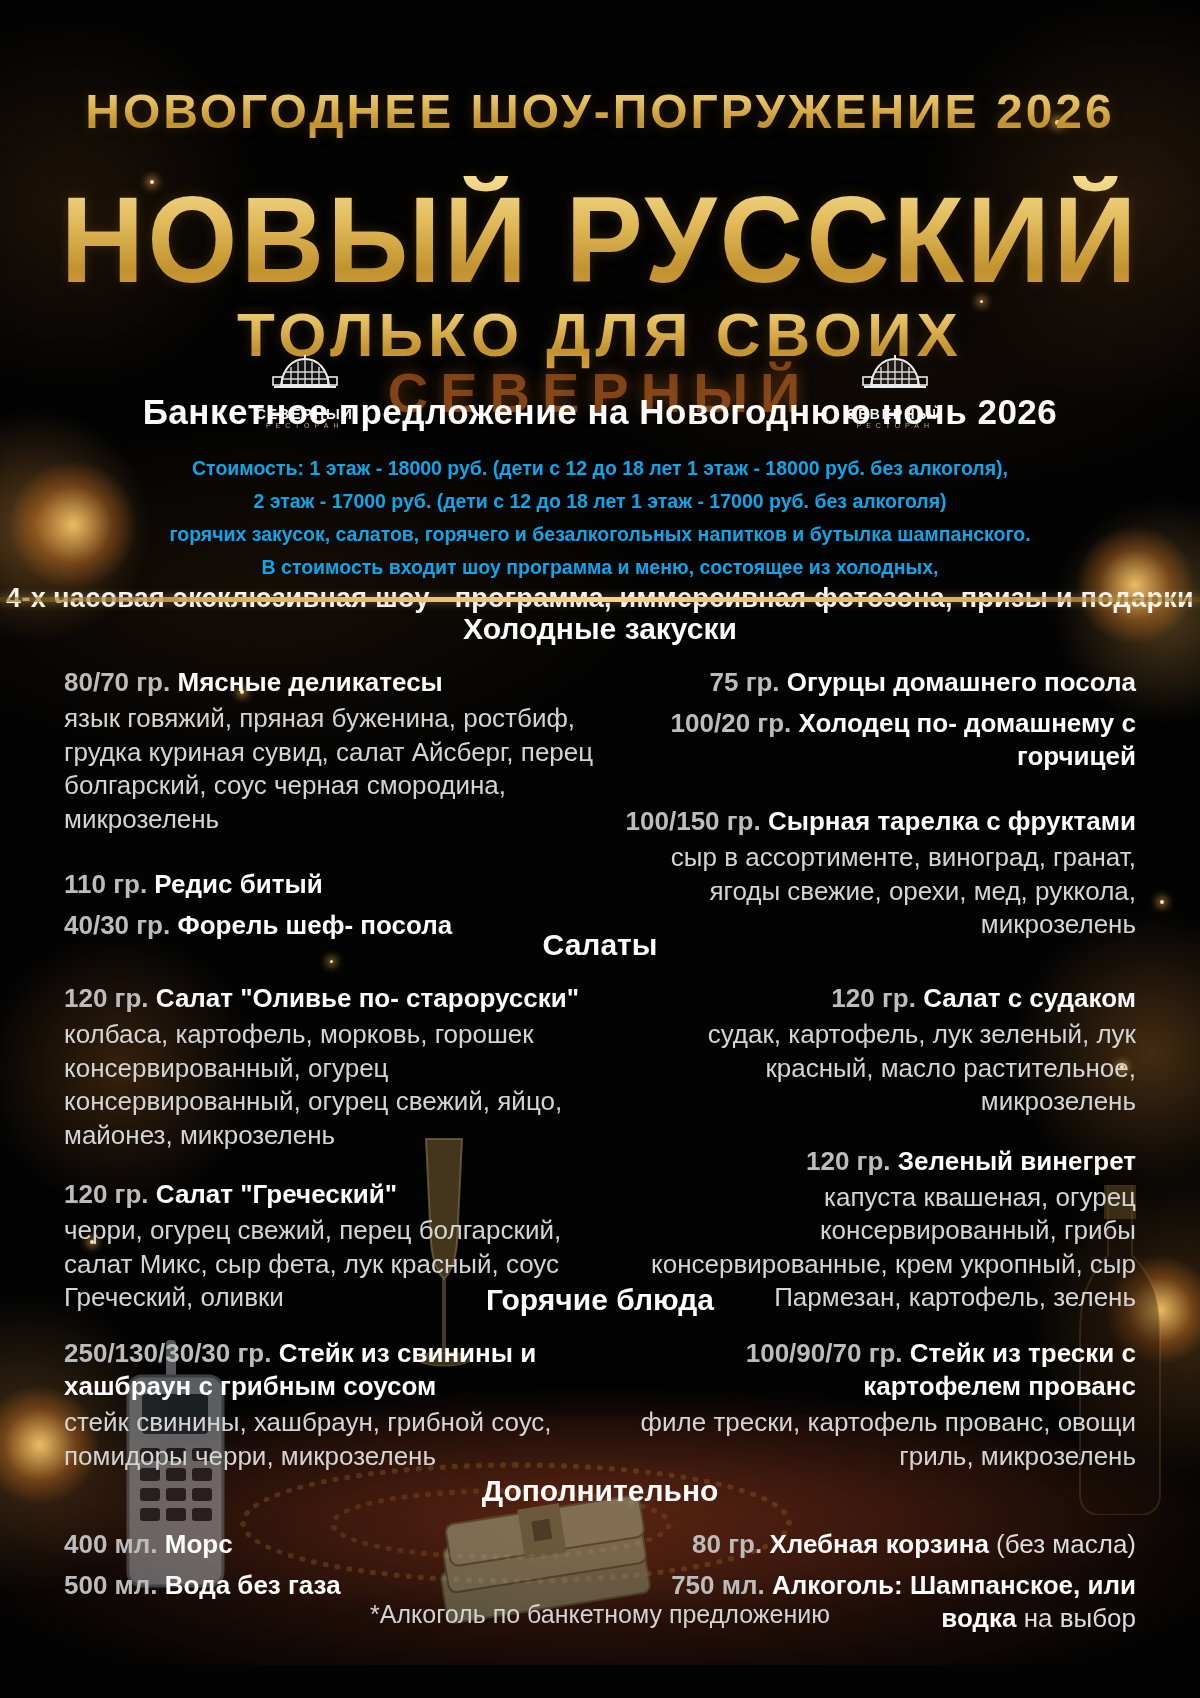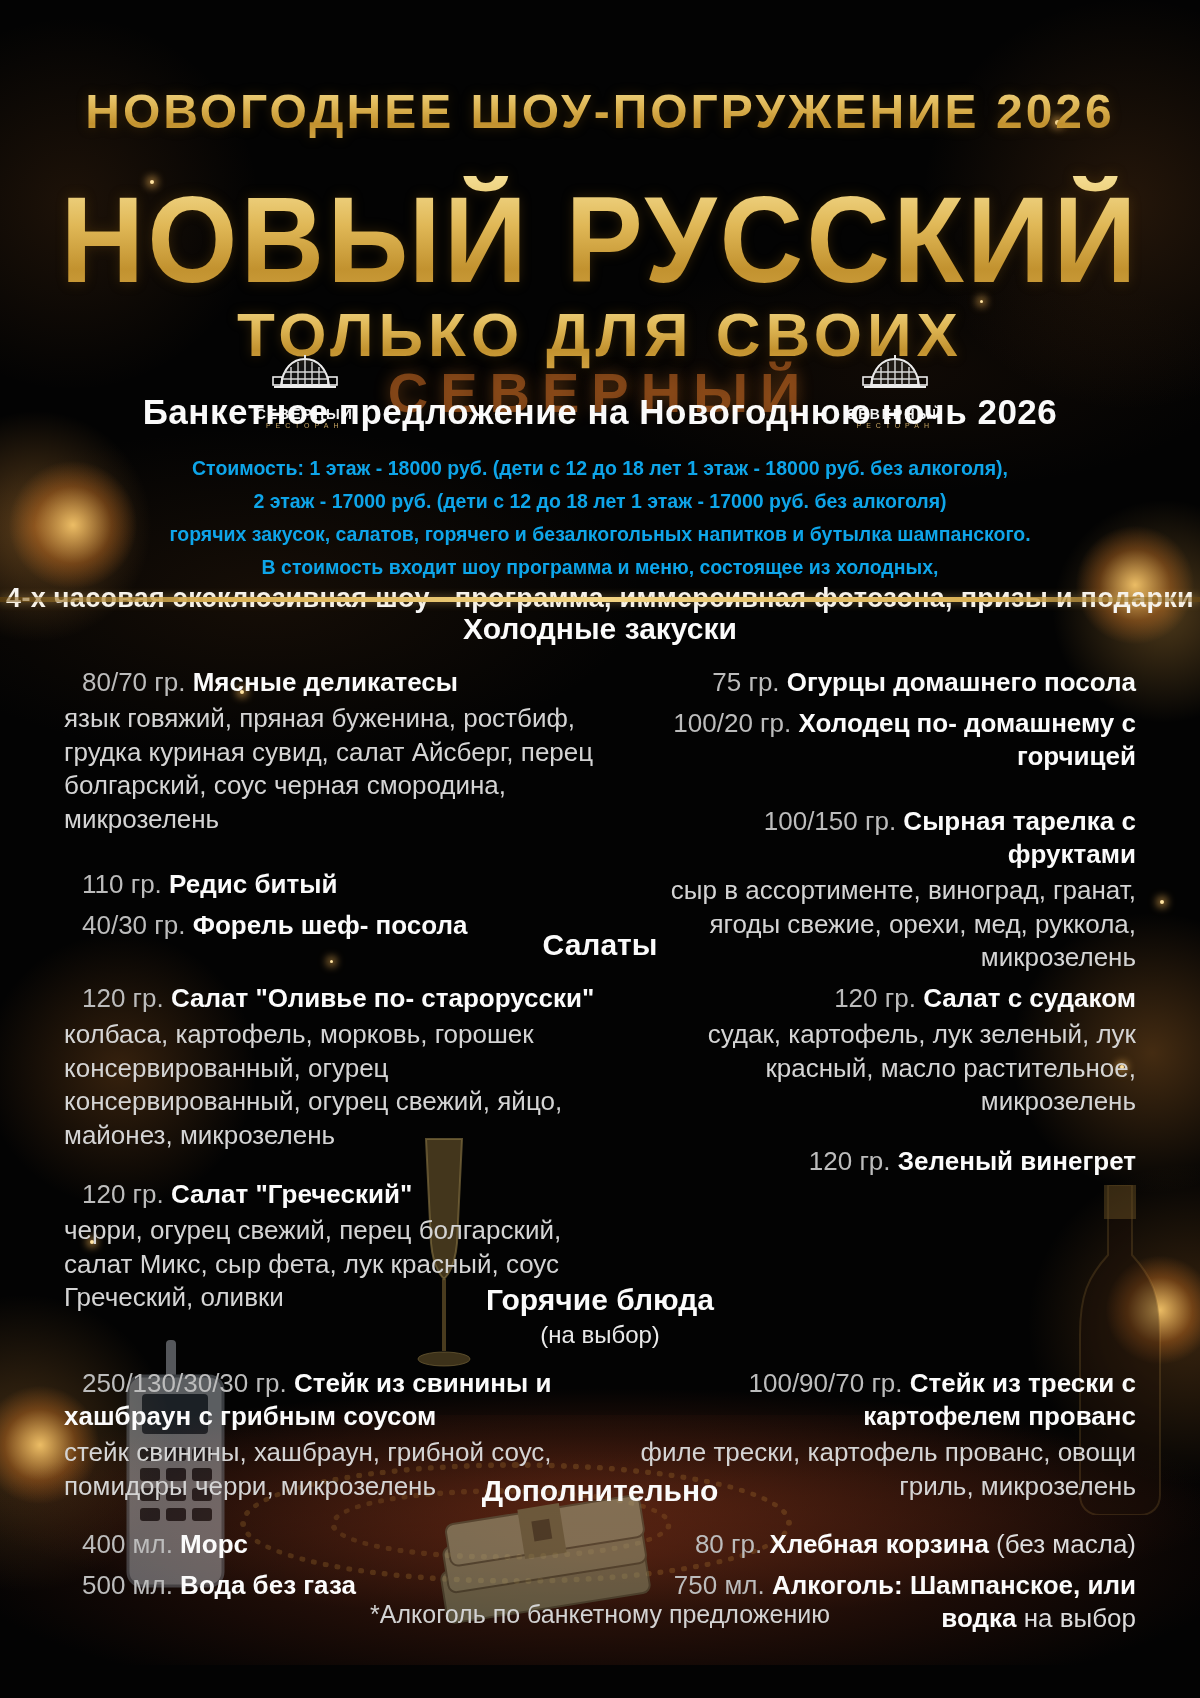--- a/index.html
+++ b/index.html
@@ -61,21 +61,21 @@
   .section{position:absolute;left:64px;width:1072px;z-index:3;}
   .section-title{text-align:center;font-size:30px;font-weight:700;color:#fbfbfb;margin:0 0 20px 0;}
   .section-sub{text-align:center;font-size:24px;font-weight:400;color:#e9e9e9;margin:-16px 0 18px 0;}
   .cols{display:flex;justify-content:space-between;}
   .col{width:49.5%;}
   .col.right{text-align:right;width:48%;}
   .item{font-size:26px;line-height:33px;}
   .item + .item{margin-top:8px;}
   .item.mt-lg{margin-top:32px;}
   .item.mt-md{margin-top:26px;}
-  .portion{color:#bcbcbc;font-weight:400;margin-left:18px;}
+  .portion{color:#bcbcbc;font-weight:700;}
   .dish{color:#fbfbfb;font-weight:700;}
   .note{color:#dcdcdc;font-weight:400;}
   .desc{color:#d4d4d4;font-weight:400;font-size:26px;line-height:33.5px;margin-top:3px;}
   #sec-cold{top:612px;}
   #sec-salads{top:928px;}
   #sec-hot{top:1283px;}
   #sec-extra{top:1474px;}
   .footnote{top:1600px;font-size:25px;color:#d2d2d2;}
 </style>
 </head>
@@ -254,28 +254,28 @@
       </div>
       <div class="col right">
         <div class="item">
           <span class="portion">120 гр.</span>
           <span class="dish">Салат с судаком</span>
           <div class="desc">судак, картофель, лук зеленый, лук красный, масло растительное, микрозелень</div>
         </div>
         <div class="item mt-md">
           <span class="portion">120 гр.</span>
           <span class="dish">Зеленый винегрет</span>
+          <div class="desc">капуста квашеная, огурец консервированный, грибы консервированные, крем укропный, сыр Пармезан, картофель, зелень</div>
         </div>
       </div>
     </div>
   </div>
 
   <div class="section" id="sec-hot">
     <h3 class="section-title">Горячие блюда</h3>
-    <div class="section-sub">(на выбор)</div>
     <div class="cols">
       <div class="col left">
         <div class="item">
           <span class="portion">250/130/30/30 гр.</span>
           <span class="dish">Стейк из свинины и хашбраун с грибным соусом</span>
           <div class="desc">стейк свинины, хашбраун, грибной соус, помидоры черри, микрозелень</div>
         </div>
       </div>
       <div class="col right">
         <div class="item">

